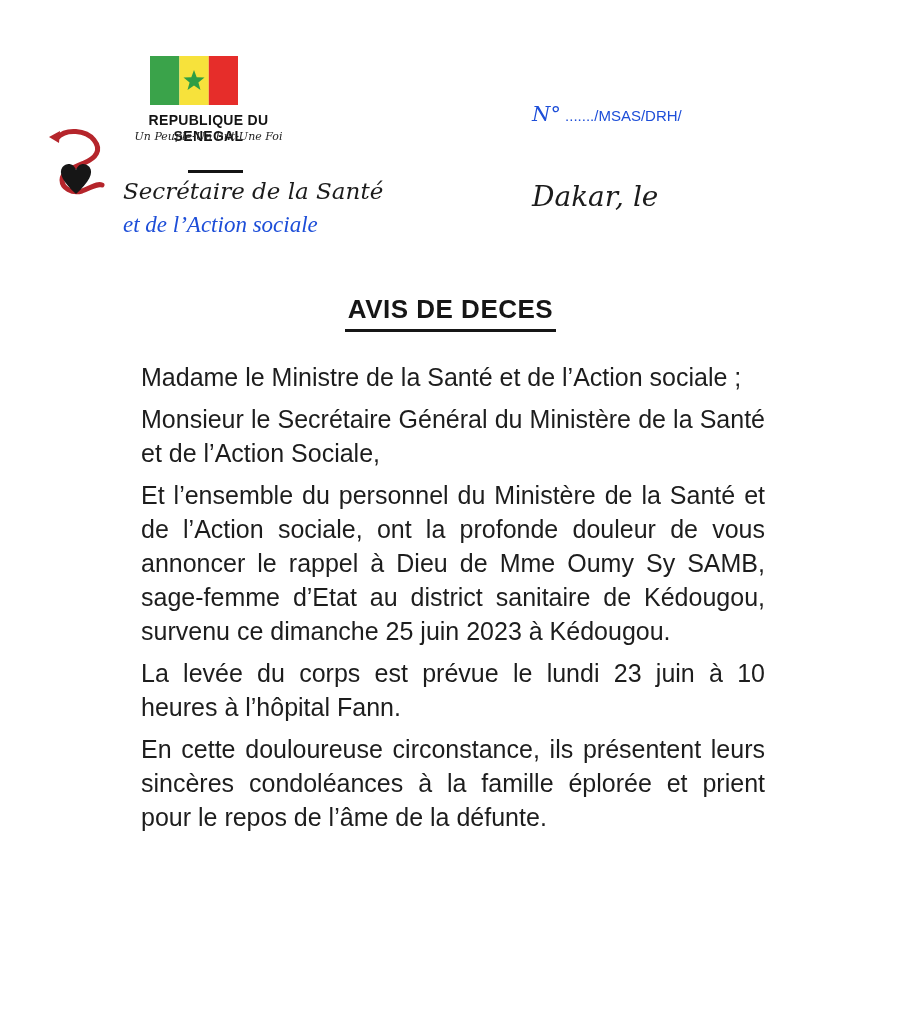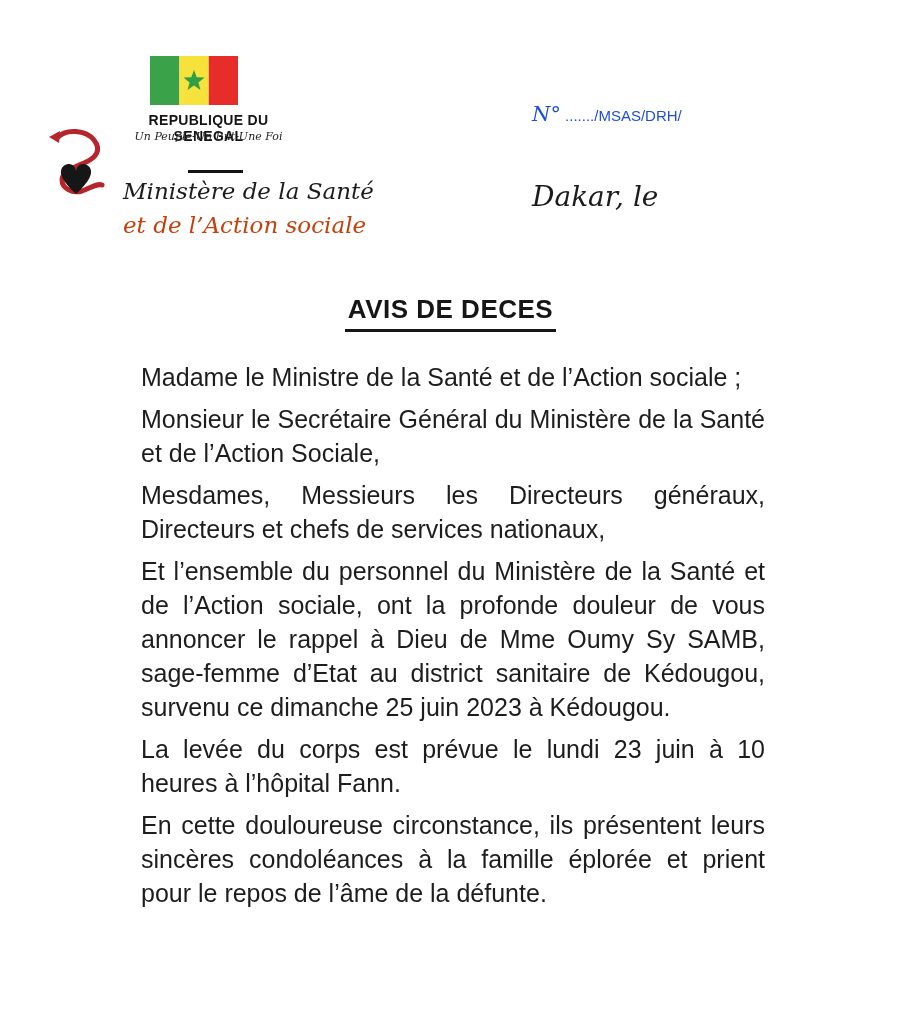--- a/index.html
+++ b/index.html
@@ -55,22 +55,23 @@
     position: absolute;
     left: 123px; top: 178px;
     font-size: 23px;
     color: #1c1c1c;
     white-space: nowrap;
   }
   .ministry-line2 {
     position: absolute;
     left: 123px; top: 212px;
     font-size: 23px;
-    color: #c2410c;
+    color: #1d4ed8;
     white-space: nowrap;
+    font-family: Liberation Serif, serif;
   }
 
   .logo {
     position: absolute;
     left: 46px; top: 124px;
     width: 64px; height: 76px;
   }
 
   .reference {
     position: absolute;
@@ -141,32 +142,31 @@
     <svg viewBox="0 0 64 76" width="64" height="76" aria-hidden="true">
       <path d="M11 14 C20 4, 40 6, 48 16 C56 26, 50 34, 38 39 C26 44, 16 48, 16 56 C16 64, 26 70, 36 67 C45 64, 51 59, 56 61" fill="none" stroke-width="5" stroke-linecap="round" stroke="#b5252b"></path>
       <polygon points="3,13 14,7 13,19" fill="#b5252b"></polygon>
       <path d="M30 70 C17 58, 12 49, 16.5 43 C21 38, 28 39.5, 30 46 C32 39.5, 39 38, 43.5 43 C48 49, 43 58, 30 70 Z" fill="#161616"></path>
     </svg>
   </div>
 
   <div class="republic">REPUBLIQUE DU SENEGAL</div>
   <div class="motto script">Un Peuple-Un But-Une Foi</div>
   <div class="header-divider"></div>
-  <div class="ministry-line1 script">Ministère de la Santé</div>
+  <div class="ministry-line1 script">Secrétaire de la Santé</div>
   <div class="ministry-line2 script">et de l’Action sociale</div>
 
   <div class="reference"><span class="script script-n">N°</span><span> ......./MSAS/DRH/</span></div>
   <div class="place-date script">Dakar, le</div>
 
   <div class="title-row">
     <span class="title">AVIS DE DECES</span>
   </div>
 
   <div class="body-text">
     <p><span>Madame le Ministre de la Santé et de l’Action sociale ;</span></p>
     <p><span>Monsieur le Secrétaire Général du Ministère de la Santé et de l’Action Sociale,</span></p>
-    <p><span>Mesdames, Messieurs les Directeurs généraux, Directeurs et chefs de services nationaux,</span></p>
     <p><span>Et l’ensemble du personnel du Ministère de la Santé et de l’Action sociale, ont la profonde douleur de vous annoncer le rappel à Dieu de </span><span class="bold">Mme Oumy Sy SAMB, sage-femme d’Etat au district sanitaire de Kédougou</span><span>, survenu ce dimanche 25 juin 2023 à Kédougou.</span></p>
     <p><span>La levée du corps est prévue le lundi 23 juin à 10 heures à l’hôpital Fann.</span></p>
     <p><span>En cette douloureuse circonstance, ils présentent leurs sincères condoléances à la famille éplorée et prient pour le repos de l’âme de la défunte.</span></p>
   </div>
 
 </div>
 
 </body></html>

